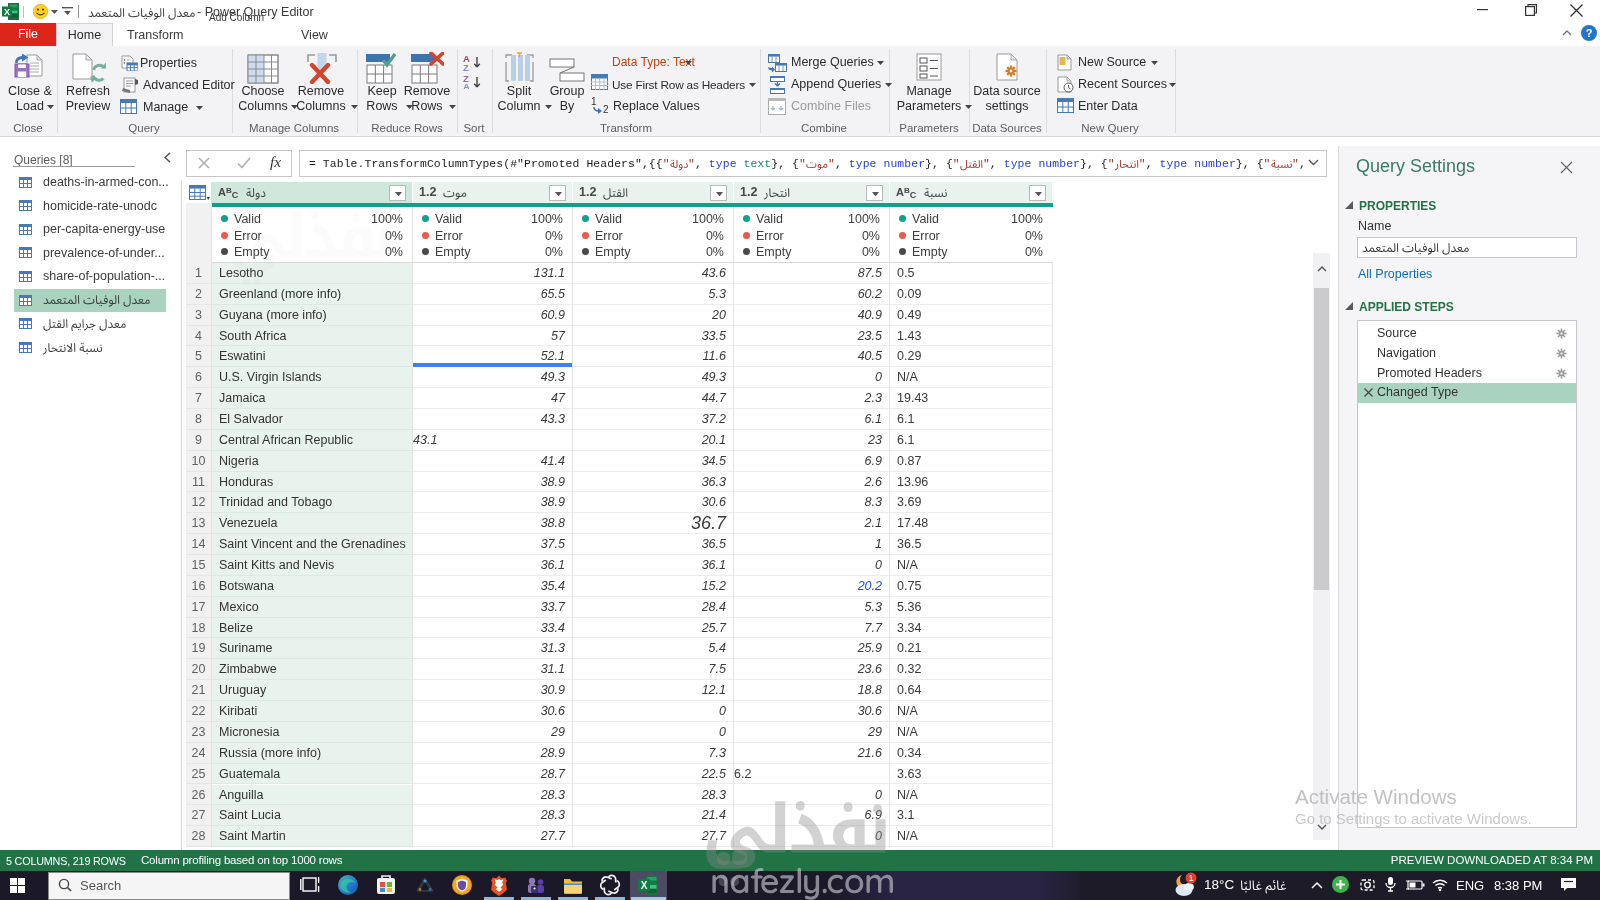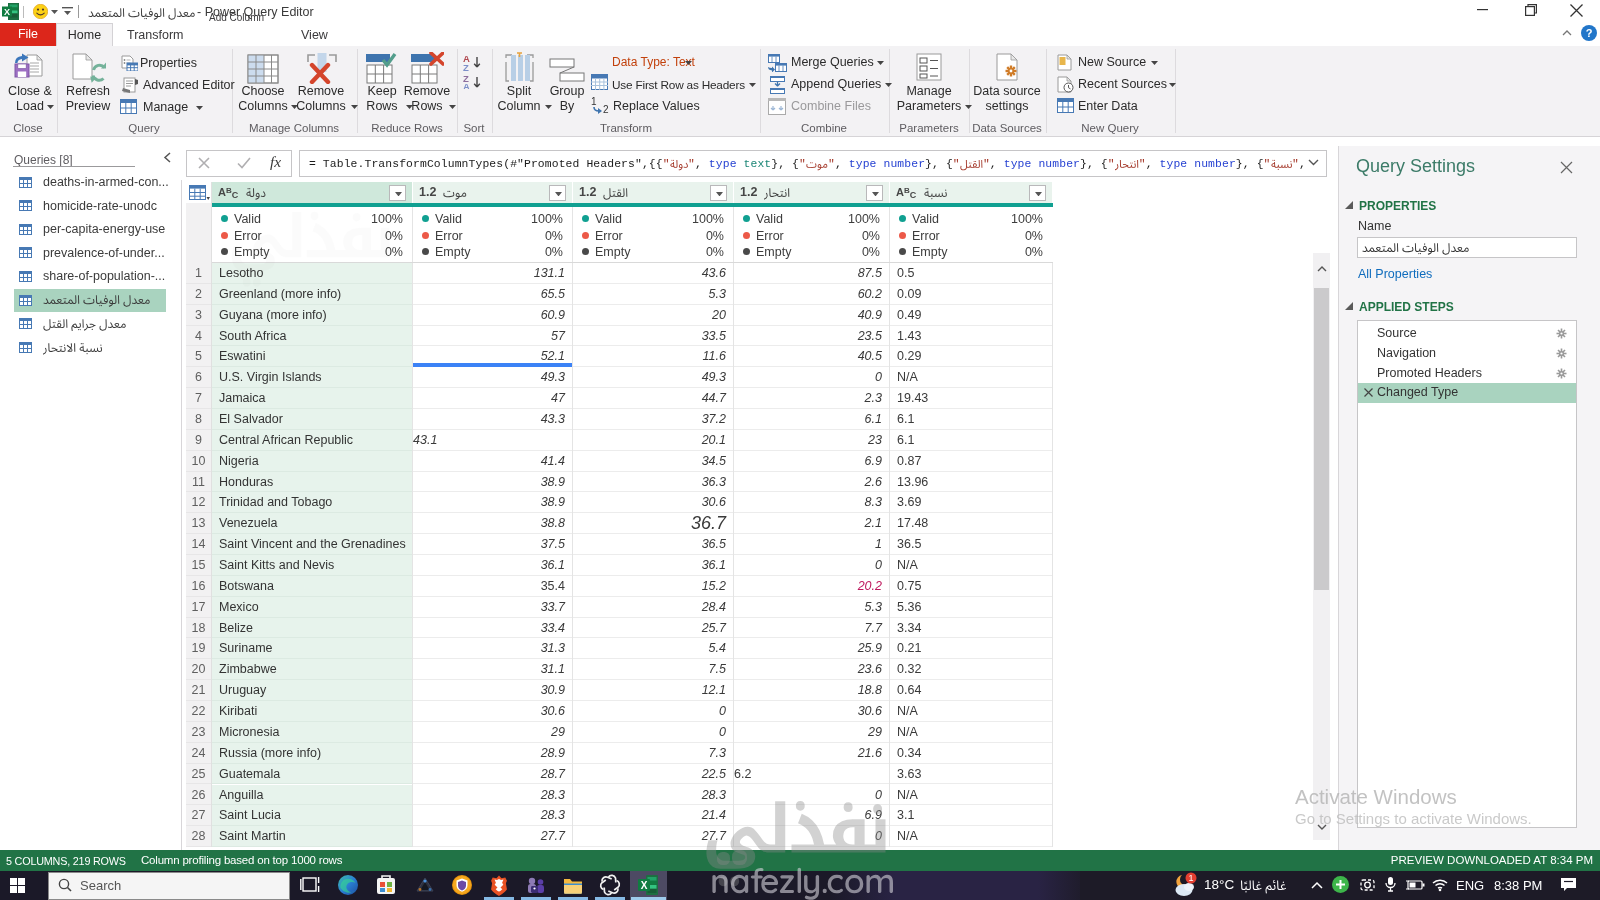--- a/index.html
+++ b/index.html
@@ -637,23 +637,23 @@
 <div class="abs" style="left:734px;top:534.18px;width:156px;height:20.86px;border-bottom:1px solid #ececec;font-size:12.5px;color:#3a3a3a;line-height:20.86px;font-style:italic;text-align:right;padding-right:8px;box-sizing:border-box">1</div>
 <div class="abs" style="left:890px;top:534.18px;width:163px;height:20.86px;border-bottom:1px solid #ececec;font-size:12.5px;color:#3a3a3a;line-height:20.86px;padding-left:7px;box-sizing:border-box">36.5</div>
 <div class="abs" style="left:186px;top:555.04px;width:25px;height:20.86px;font-size:12.5px;color:#5f5f5f;text-align:center;line-height:20.86px;background:#f2f1f2;border-bottom:1px solid #e7e6e7">15</div>
 <div class="abs" style="left:212px;top:555.04px;width:201px;height:20.86px;background:#e7f3ec;border-bottom:1px solid #dceae2;font-size:12.5px;color:#333;line-height:20.86px;padding-left:7px;white-space:nowrap;overflow:hidden">Saint Kitts and Nevis</div>
 <div class="abs" style="left:413px;top:555.04px;width:160px;height:20.86px;border-bottom:1px solid #ececec;font-size:12.5px;color:#3a3a3a;line-height:20.86px;font-style:italic;text-align:right;padding-right:8px;box-sizing:border-box">36.1</div>
 <div class="abs" style="left:573px;top:555.04px;width:161px;height:20.86px;border-bottom:1px solid #ececec;font-size:12.5px;color:#3a3a3a;line-height:20.86px;font-style:italic;text-align:right;padding-right:8px;box-sizing:border-box">36.1</div>
 <div class="abs" style="left:734px;top:555.04px;width:156px;height:20.86px;border-bottom:1px solid #ececec;font-size:12.5px;color:#3a3a3a;line-height:20.86px;font-style:italic;text-align:right;padding-right:8px;box-sizing:border-box">0</div>
 <div class="abs" style="left:890px;top:555.04px;width:163px;height:20.86px;border-bottom:1px solid #ececec;font-size:12.5px;color:#3a3a3a;line-height:20.86px;padding-left:7px;box-sizing:border-box">N/A</div>
 <div class="abs" style="left:186px;top:575.90px;width:25px;height:20.86px;font-size:12.5px;color:#5f5f5f;text-align:center;line-height:20.86px;background:#f2f1f2;border-bottom:1px solid #e7e6e7">16</div>
 <div class="abs" style="left:212px;top:575.90px;width:201px;height:20.86px;background:#e7f3ec;border-bottom:1px solid #dceae2;font-size:12.5px;color:#333;line-height:20.86px;padding-left:7px;white-space:nowrap;overflow:hidden">Botswana</div>
-<div class="abs" style="left:413px;top:575.90px;width:160px;height:20.86px;border-bottom:1px solid #ececec;font-size:12.5px;color:#3a3a3a;line-height:20.86px;text-align:right;padding-right:8px;box-sizing:border-box">35.4</div>
+<div class="abs" style="left:413px;top:575.90px;width:160px;height:20.86px;border-bottom:1px solid #ececec;font-size:12.5px;color:#3a3a3a;line-height:20.86px;font-style:italic;text-align:right;padding-right:8px;box-sizing:border-box">35.4</div>
 <div class="abs" style="left:573px;top:575.90px;width:161px;height:20.86px;border-bottom:1px solid #ececec;font-size:12.5px;color:#3a3a3a;line-height:20.86px;font-style:italic;text-align:right;padding-right:8px;box-sizing:border-box">15.2</div>
-<div class="abs" style="left:734px;top:575.90px;width:156px;height:20.86px;border-bottom:1px solid #ececec;font-size:12.5px;color:#be185d;line-height:20.86px;font-style:italic;text-align:right;padding-right:8px;box-sizing:border-box">20.2</div>
+<div class="abs" style="left:734px;top:575.90px;width:156px;height:20.86px;border-bottom:1px solid #ececec;font-size:12.5px;color:#1d4ed8;line-height:20.86px;font-style:italic;text-align:right;padding-right:8px;box-sizing:border-box">20.2</div>
 <div class="abs" style="left:890px;top:575.90px;width:163px;height:20.86px;border-bottom:1px solid #ececec;font-size:12.5px;color:#3a3a3a;line-height:20.86px;padding-left:7px;box-sizing:border-box">0.75</div>
 <div class="abs" style="left:186px;top:596.76px;width:25px;height:20.86px;font-size:12.5px;color:#5f5f5f;text-align:center;line-height:20.86px;background:#f2f1f2;border-bottom:1px solid #e7e6e7">17</div>
 <div class="abs" style="left:212px;top:596.76px;width:201px;height:20.86px;background:#e7f3ec;border-bottom:1px solid #dceae2;font-size:12.5px;color:#333;line-height:20.86px;padding-left:7px;white-space:nowrap;overflow:hidden">Mexico</div>
 <div class="abs" style="left:413px;top:596.76px;width:160px;height:20.86px;border-bottom:1px solid #ececec;font-size:12.5px;color:#3a3a3a;line-height:20.86px;font-style:italic;text-align:right;padding-right:8px;box-sizing:border-box">33.7</div>
 <div class="abs" style="left:573px;top:596.76px;width:161px;height:20.86px;border-bottom:1px solid #ececec;font-size:12.5px;color:#3a3a3a;line-height:20.86px;font-style:italic;text-align:right;padding-right:8px;box-sizing:border-box">28.4</div>
 <div class="abs" style="left:734px;top:596.76px;width:156px;height:20.86px;border-bottom:1px solid #ececec;font-size:12.5px;color:#3a3a3a;line-height:20.86px;font-style:italic;text-align:right;padding-right:8px;box-sizing:border-box">5.3</div>
 <div class="abs" style="left:890px;top:596.76px;width:163px;height:20.86px;border-bottom:1px solid #ececec;font-size:12.5px;color:#3a3a3a;line-height:20.86px;padding-left:7px;box-sizing:border-box">5.36</div>
 <div class="abs" style="left:186px;top:617.62px;width:25px;height:20.86px;font-size:12.5px;color:#5f5f5f;text-align:center;line-height:20.86px;background:#f2f1f2;border-bottom:1px solid #e7e6e7">18</div>
 <div class="abs" style="left:212px;top:617.62px;width:201px;height:20.86px;background:#e7f3ec;border-bottom:1px solid #dceae2;font-size:12.5px;color:#333;line-height:20.86px;padding-left:7px;white-space:nowrap;overflow:hidden">Belize</div>
 <div class="abs" style="left:413px;top:617.62px;width:160px;height:20.86px;border-bottom:1px solid #ececec;font-size:12.5px;color:#3a3a3a;line-height:20.86px;font-style:italic;text-align:right;padding-right:8px;box-sizing:border-box">33.4</div>

